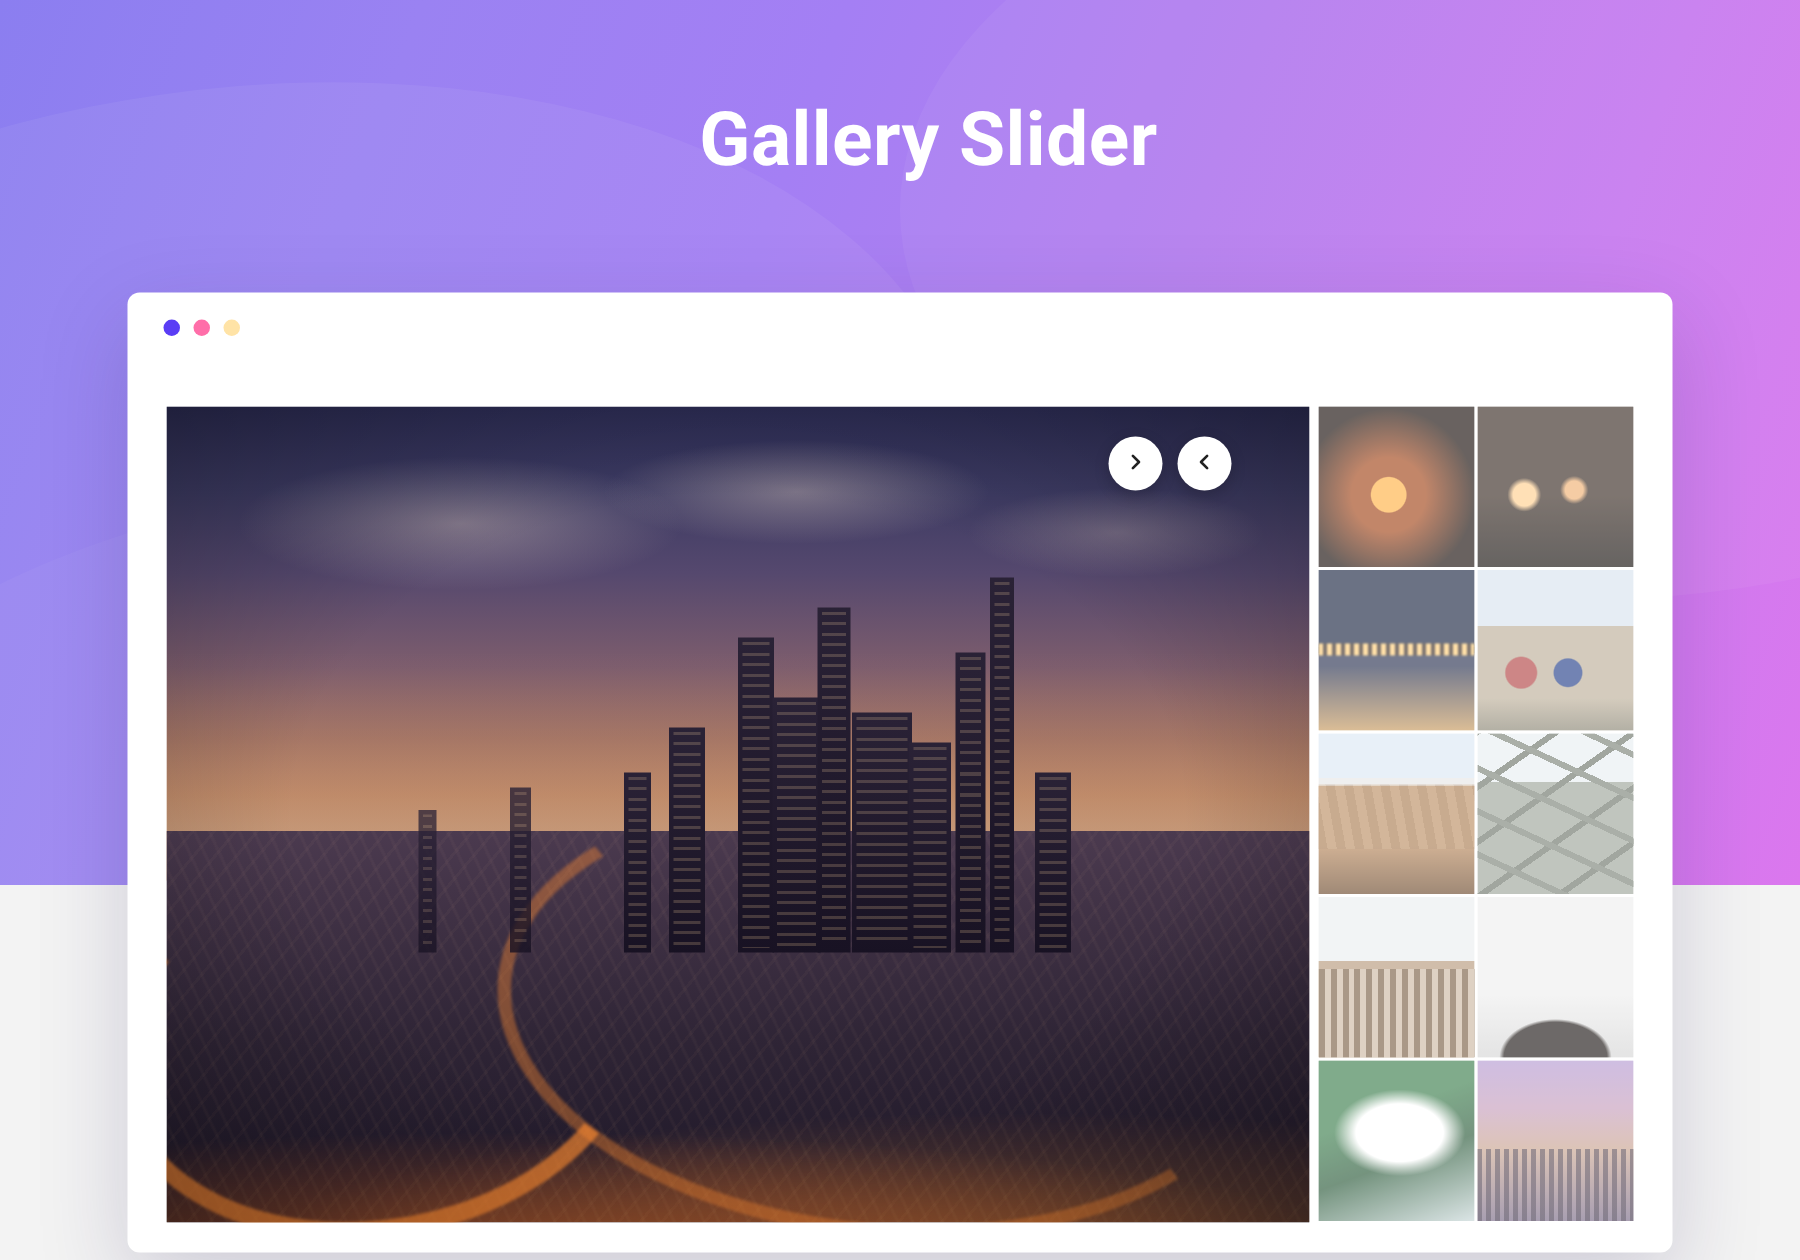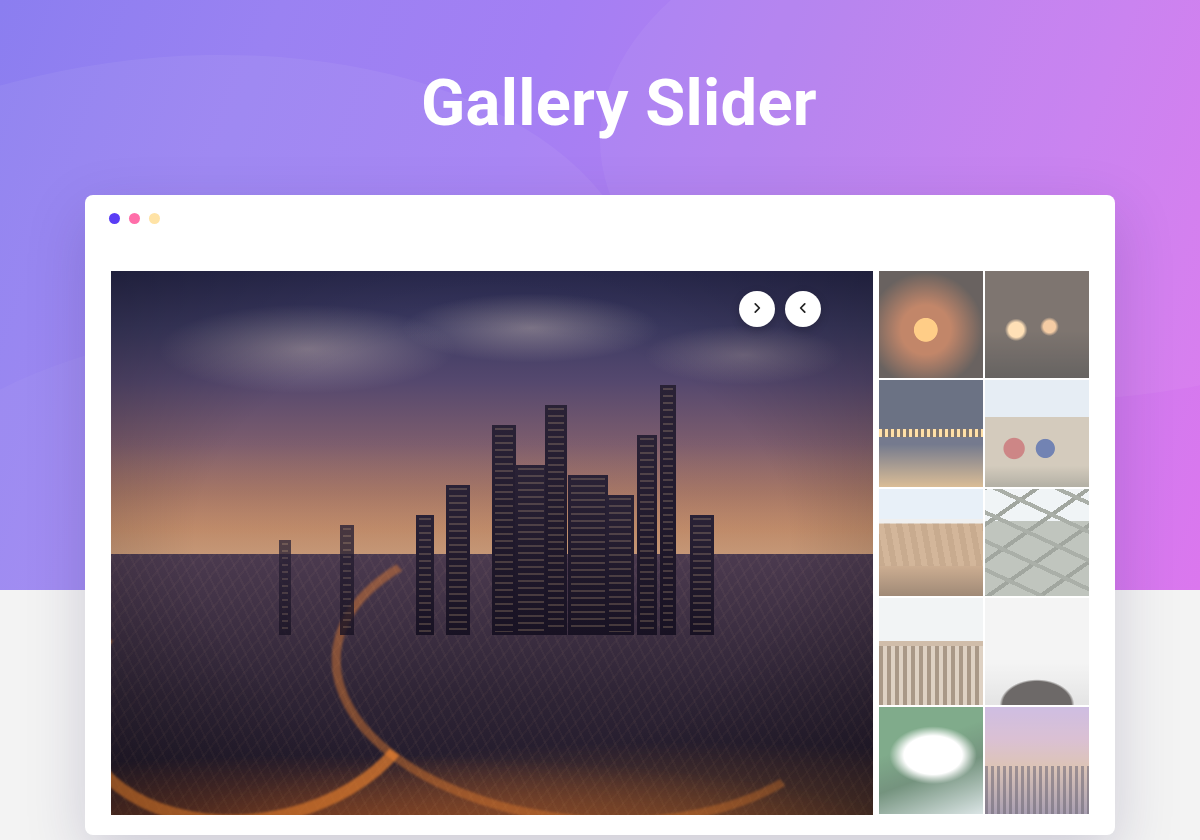--- a/index.html
+++ b/index.html
@@ -27,21 +27,21 @@
   }
   .wave.w1 { width: 1000px; height: 600px; left: -350px; top: 60px; transform: rotate(-8deg); }
   .wave.w2 { width: 900px;  height: 520px; right: -300px; top: -120px; background: rgba(255,255,255,0.05); }
   .wave.w3 { width: 1200px; height: 400px; left: -100px; top: 300px; background: rgba(255,255,255,0.04); }
 
   .page-title {
     position: relative;
     padding-top: 65px;
     text-align: center;
     color: #ffffff;
-    font-size: 65px;
+    font-size: 50px;
     font-weight: 700;
     letter-spacing: 0.3px;
     padding-left: 38px;
   }
 
   .browser-window {
     position: absolute;
     top: 195px;
     left: 85px;
     width: 1030px;

